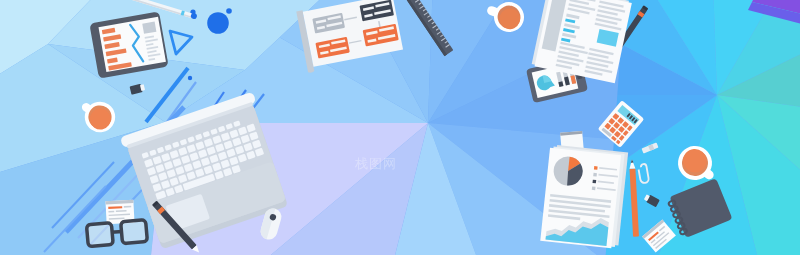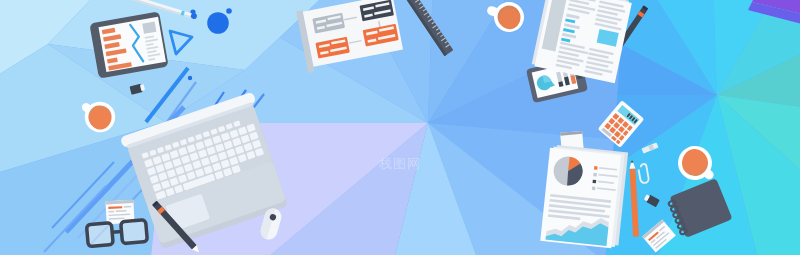--- a/index.html
+++ b/index.html
@@ -1,20 +1,20 @@
 <!DOCTYPE html>
 <html><head>
 <meta charset="utf-8">
 <style>
   html,body{margin:0;padding:0;background:#fff;}
   body{width:800px;height:255px;overflow:hidden;font-family:"Liberation Sans",sans-serif;}
   #scene{position:relative;width:800px;height:255px;overflow:hidden;}
   svg{display:block;}
   #wm{position:absolute;left:355px;top:155px;font-size:13px;color:rgba(255,255,255,0.30);
-      letter-spacing:1px;font-family:"DejaVu Sans",sans-serif;pointer-events:none;margin-left:24px;}
+      letter-spacing:1px;font-family:"DejaVu Sans",sans-serif;pointer-events:none;}
 </style>
 </head>
 <body>
 
 <div id="scene">
 <svg width="800" height="255" viewBox="0 0 800 255">
   <defs>
     <clipPath id="frame">
           <rect x="0" y="0" width="800" height="255"></rect>
         </clipPath>

